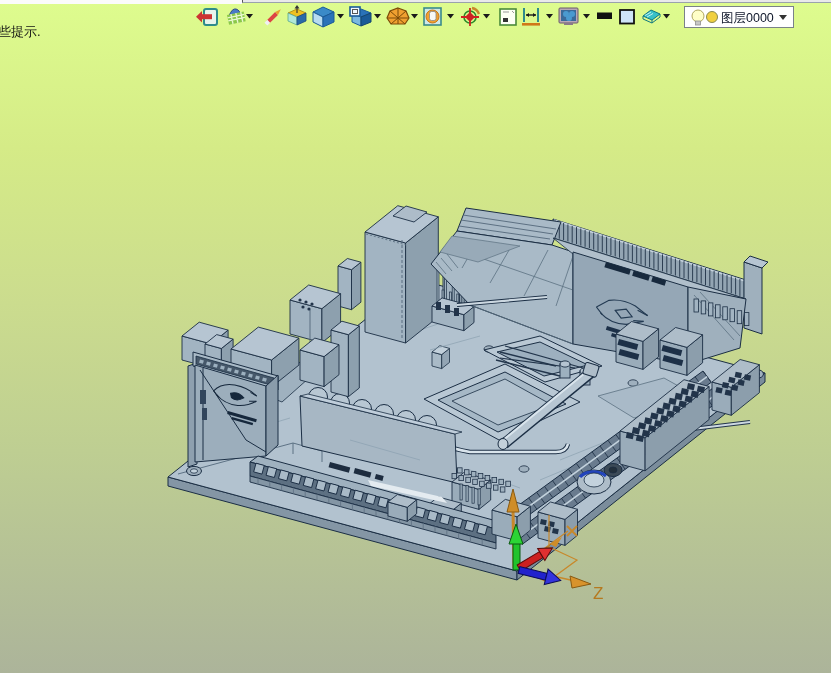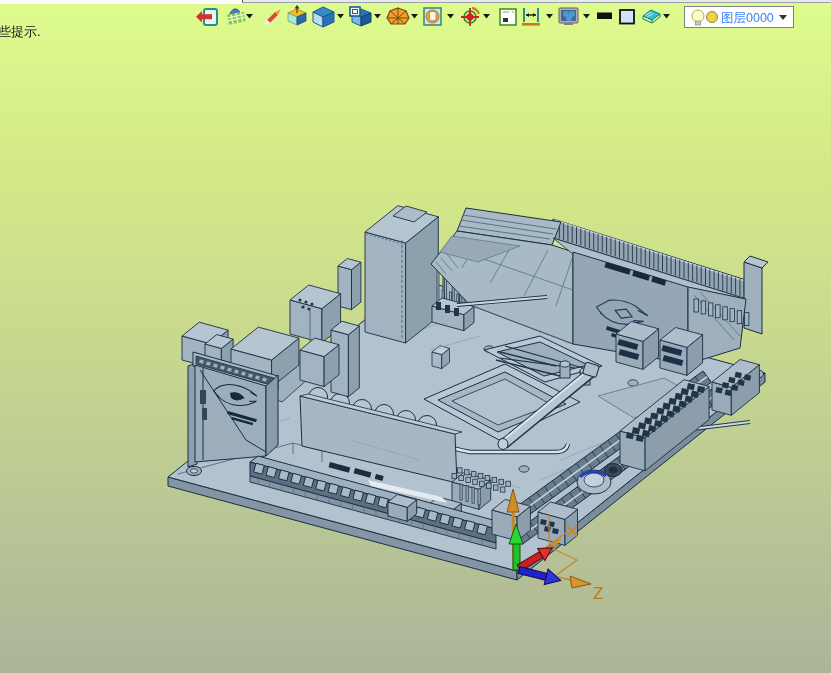--- a/index.html
+++ b/index.html
@@ -2,21 +2,21 @@
 <html><head><meta charset="utf-8">
 <style>
 *{margin:0;padding:0;box-sizing:border-box}
 html,body{width:831px;height:673px;overflow:hidden;font-family:"Liberation Sans",sans-serif}
 #page{position:relative;width:831px;height:673px;background:linear-gradient(180deg,#defc8e 0%,#d5eb87 22%,#cbdc8e 45%,#bece92 67%,#acb49a 100%)}
 #topstrip{position:absolute;left:0;top:0;width:831px;height:4px}
 #ts-l{position:absolute;left:0;top:0;width:242px;height:4px;background:#fbfbfb}
 #ts-r{position:absolute;left:242px;top:0;right:0;height:3px;background:#e9e9e9;border-bottom:1px solid #9aa2ac;border-left:1px solid #555}
 #hint{position:absolute;left:-2px;top:23px;font-size:13px;color:#111}
 #combo{position:absolute;left:684px;top:6px;width:110px;height:22px;background:#fff;border:1px solid #7a8288}
-#combo .txt{position:absolute;left:36px;top:3px;font-size:12.5px;color:#3b82f6}
+#combo .txt{position:absolute;left:36px;top:3px;font-size:12.5px;color:#0f172a}
 #combo .circ{position:absolute;left:21px;top:4px;width:12px;height:12px;border-radius:50%;background:#f0d040;border:1.5px solid #8a8a50}
 #combo .arr{position:absolute;right:6px;top:8px;width:0;height:0;border-left:4px solid transparent;border-right:4px solid transparent;border-top:5px solid #333}
 </style></head>
 <body>
 <div id="page">
 <svg width="831" height="673" viewBox="0 0 831 673" style="position:absolute;left:0;top:0">
       <polygon points="168.0,477.0 517.0,571.0 517.0,580.0 168.0,486.0" fill="#8496a5" stroke="#1b2e44" stroke-width="1"></polygon>
       <polygon points="517.0,571.0 765.0,373.0 765.0,382.0 517.0,580.0" fill="#7b8d9c" stroke="#1b2e44" stroke-width="1"></polygon>
       <polygon points="168.0,477.0 517.0,571.0 765.0,373.0 416.0,279.0" fill="#b2c2cf" stroke="#1b2e44" stroke-width="1"></polygon>
       <path d="M178 474 L293 443 L322 451 L322 462 M293 443 L293 454" fill="none" stroke="#54697c" stroke-width="0.9"></path>

